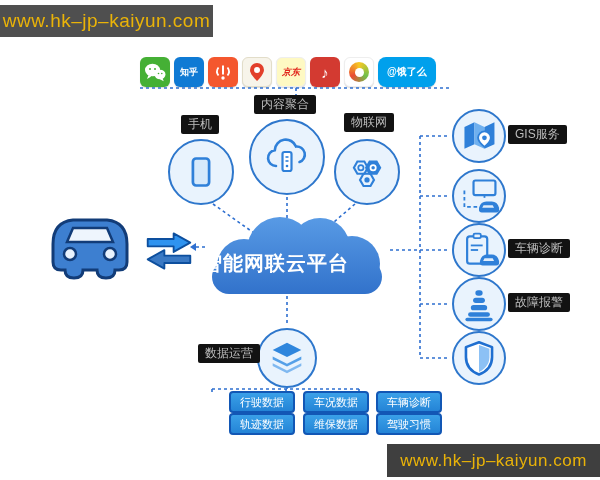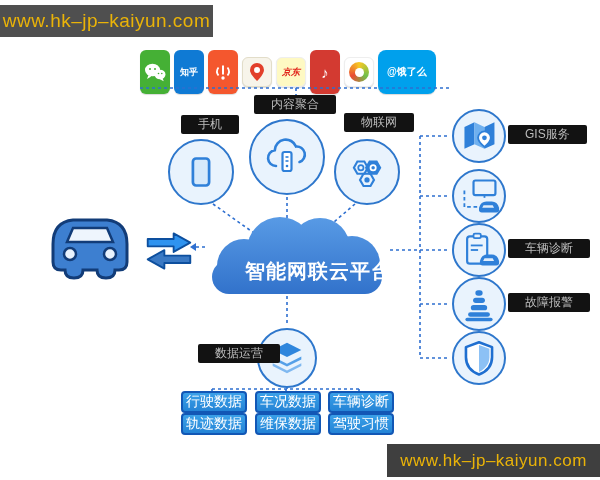--- a/index.html
+++ b/index.html
@@ -6,45 +6,45 @@
   #canvas{position:relative;width:600px;height:480px;background:#ffffff;overflow:hidden;
           font-family:"Liberation Sans","DejaVu Sans",sans-serif;}
   .abs{position:absolute;}
   
   .wm{background:#4f4f4f;color:#eab308;display:flex;align-items:center;justify-content:center;
       letter-spacing:0.5px;}
   .wm.top{left:0;top:5px;width:213px;height:32px;font-size:19px;}
   .wm.bottom{left:387px;top:444px;width:213px;height:33px;font-size:17px;background:#3f3f3f;}
   
   .apps{left:140px;top:57px;height:30px;display:flex;gap:4px;align-items:center;}
-  .tile{width:30px;height:44px;border-radius:6px;display:flex;align-items:center;justify-content:center;
+  .tile{width:30px;height:30px;border-radius:6px;display:flex;align-items:center;justify-content:center;
         color:#fff;font-size:9px;font-weight:bold;flex:0 0 auto;box-shadow:0 1px 1px rgba(0,0,0,.15);}
   .tile-wechat{background:#45b035;}
   .tile-zhihu{background:#0f7ad4;}
   .tile-fm{background:#f4572e;}
   .tile-map{background:#f7f4ea;border:1px solid #e2ddc9;width:28px;height:28px;}
   .tile-jd{background:#fef9c3;border:1px solid #eee;color:#e1251b;width:28px;height:28px;font-style:italic;}
   .tile-music{background:#d33a31;font-size:15px;font-weight:normal;}
   .tile-browser{background:#ffffff;border:1px solid #eee;width:28px;height:28px;}
   .ring{width:20px;height:20px;border-radius:50%;background:conic-gradient(#f7c823,#6fc04b,#ea4b35,#f7c823);
         display:flex;align-items:center;justify-content:center;}
   .ring span{width:9px;height:9px;border-radius:50%;background:#fff;display:block;}
   .tile-eleme{width:58px;background:#00a0ec;border-radius:8px;font-size:10px;font-weight:bold;}
   
-  .badge{background:#121212;color:#bcbcbc;font-size:12px;line-height:15px;padding:2px 17px;
+  .badge{background:#121212;color:#bcbcbc;font-size:12px;line-height:15px;padding:2px 7px;
          border-radius:2px;white-space:nowrap;z-index:5;}
   
   .circle{border-radius:50%;background:#e9f3fd;border:2px solid #2e77cc;box-sizing:border-box;
           display:flex;align-items:center;justify-content:center;z-index:4;}
   
-  .cloud-title{color:#ffffff;font-size:20px;font-weight:bold;letter-spacing:1px;text-align:right;z-index:6;margin-top:8px;}
+  .cloud-title{color:#ffffff;font-size:20px;font-weight:bold;letter-spacing:1px;text-align:left;z-index:6;}
   
   .dbox{width:62px;height:18px;border:2px solid #1257b5;border-radius:4px;
-        background:linear-gradient(#3aa0e8,#2484d6);color:#fff;font-size:14px;
-        display:flex;align-items:center;justify-content:center;box-sizing:content-box;z-index:5;}
+        background:linear-gradient(#3aa0e8,#2484d6);color:#fff;font-size:11px;
+        display:flex;align-items:center;justify-content:center;box-sizing:content-box;z-index:5;margin-left:48px;}
 </style>
 </head>
 <body>
 
 <div id="canvas">
 
   <svg class="abs" style="left:0;top:0;z-index:1" width="600" height="480">
     <g stroke="#2e6fd0" stroke-width="1.6" stroke-dasharray="3,3" fill="none">
       <path d="M140 88 H452"></path>
       <path d="M296 88 V95"></path>

